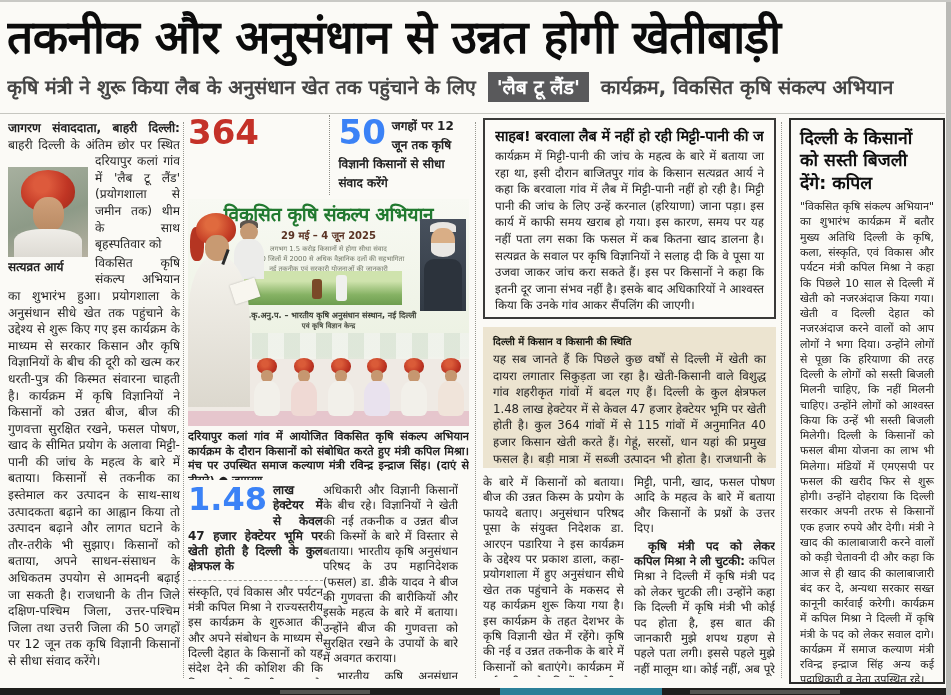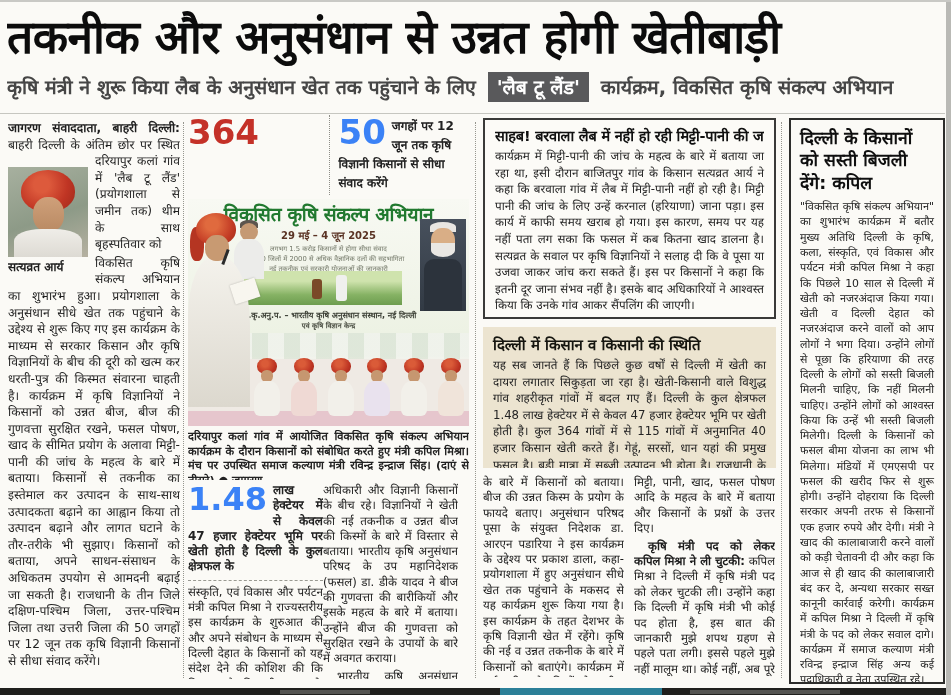--- a/index.html
+++ b/index.html
@@ -105,21 +105,21 @@
   .stat-rule{border-bottom:1px dashed #9a9a92;margin:5px 0 4px;}
 
   
   .sec3{position:absolute;left:483px;top:116px;width:293px;height:564px;overflow:hidden;}
   .boxed{border:2px solid #3a3a38;box-sizing:border-box;padding:5px 10px 6px;background:#fcfbf7;}
   .box1{height:201px;overflow:hidden;}
   .box1-title{font-size:14.5px;font-weight:800;color:#101010;letter-spacing:-0.2px;
               white-space:nowrap;overflow:hidden;margin-bottom:3px;}
   .box-body{font-size:11.7px;line-height:1.42;text-align:justify;color:#232323;}
   .box2{margin-top:8px;background:#ece4d0;box-sizing:border-box;padding:7px 10px;height:141px;overflow:hidden;}
-  .box2-title{font-size:15px;font-weight:800;color:#15150f;margin-bottom:3px;}
+  .box2-title{font-size:10px;font-weight:800;color:#15150f;margin-bottom:3px;}
   .sec3-cols{display:flex;gap:10px;margin-top:7px;height:202px;overflow:hidden;}
   .scol{width:141px;overflow:hidden;font-size:11.6px;line-height:1.33;text-align:justify;}
 
   
   .col5{position:absolute;left:789px;top:116px;width:156px;height:566px;border:2px solid #2d2d2b;
         box-sizing:border-box;padding:7px 9px;overflow:hidden;background:#fbfaf6;}
   .col5-title{font-size:17.5px;font-weight:800;line-height:1.28;color:#0f0f0f;}
   .col5-body{margin-top:5px;font-size:10.9px;line-height:1.4;text-align:justify;color:#222;}
 
   

